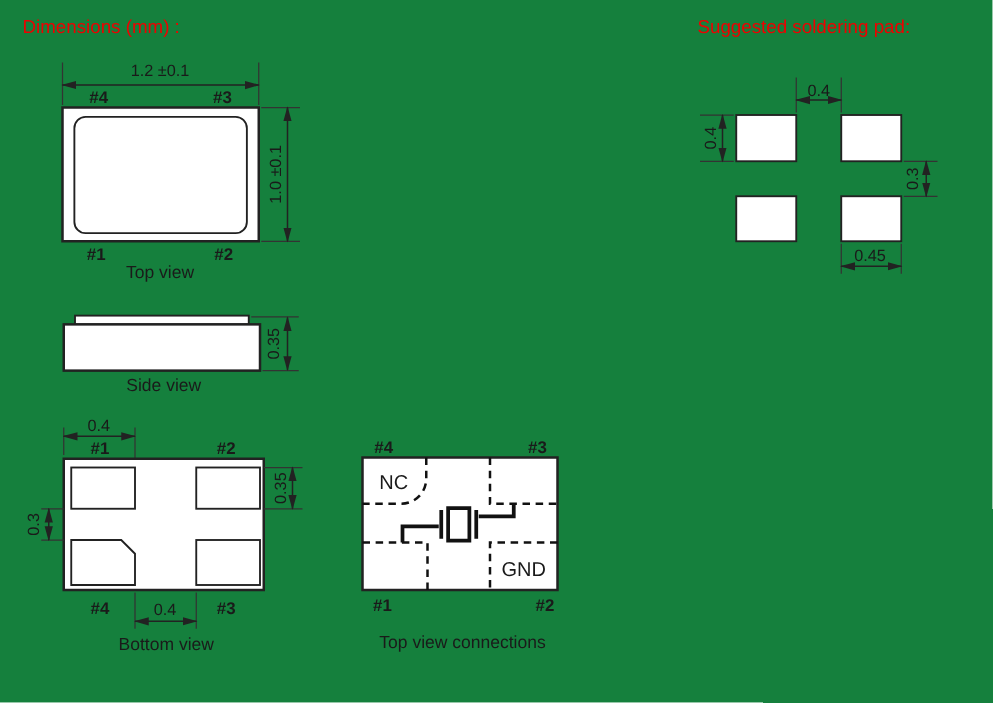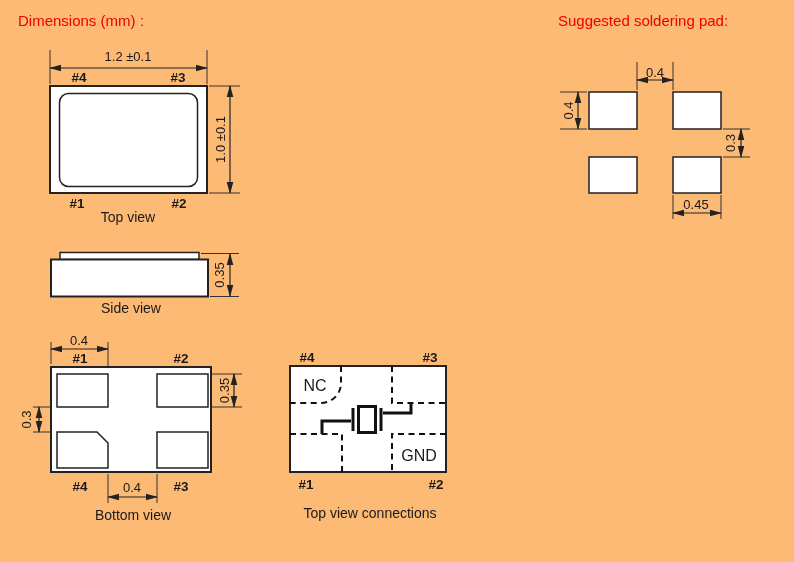--- a/index.html
+++ b/index.html
@@ -1,16 +1,16 @@
 <!DOCTYPE html>
 <html><head>
 <meta charset="utf-8">
 <style>
   html,body{margin:0;padding:0;background:#fff;}
-  .canvas{position:relative;width:794px;height:562px;background:#fdba74;overflow:hidden;}
+  .canvas{position:relative;width:794px;height:562px;background:#15803d;overflow:hidden;}
   svg{position:absolute;left:0;top:0;}
   text{font-family:"Liberation Sans","DejaVu Sans",sans-serif;fill:#1a1a1a;}
   .title{font-size:15px;fill:#ee0000;}
   .dim{font-size:13px;}
   .pin{font-size:13.5px;font-weight:bold;}
   .cap{font-size:14px;}
   .sig{font-size:16px;}
   .outline{fill:#ffffff;stroke:#222222;stroke-width:2;}
   .thin{fill:#ffffff;stroke:#222222;stroke-width:1.5;}
   .ext{stroke:#333333;stroke-width:1;fill:none;}

